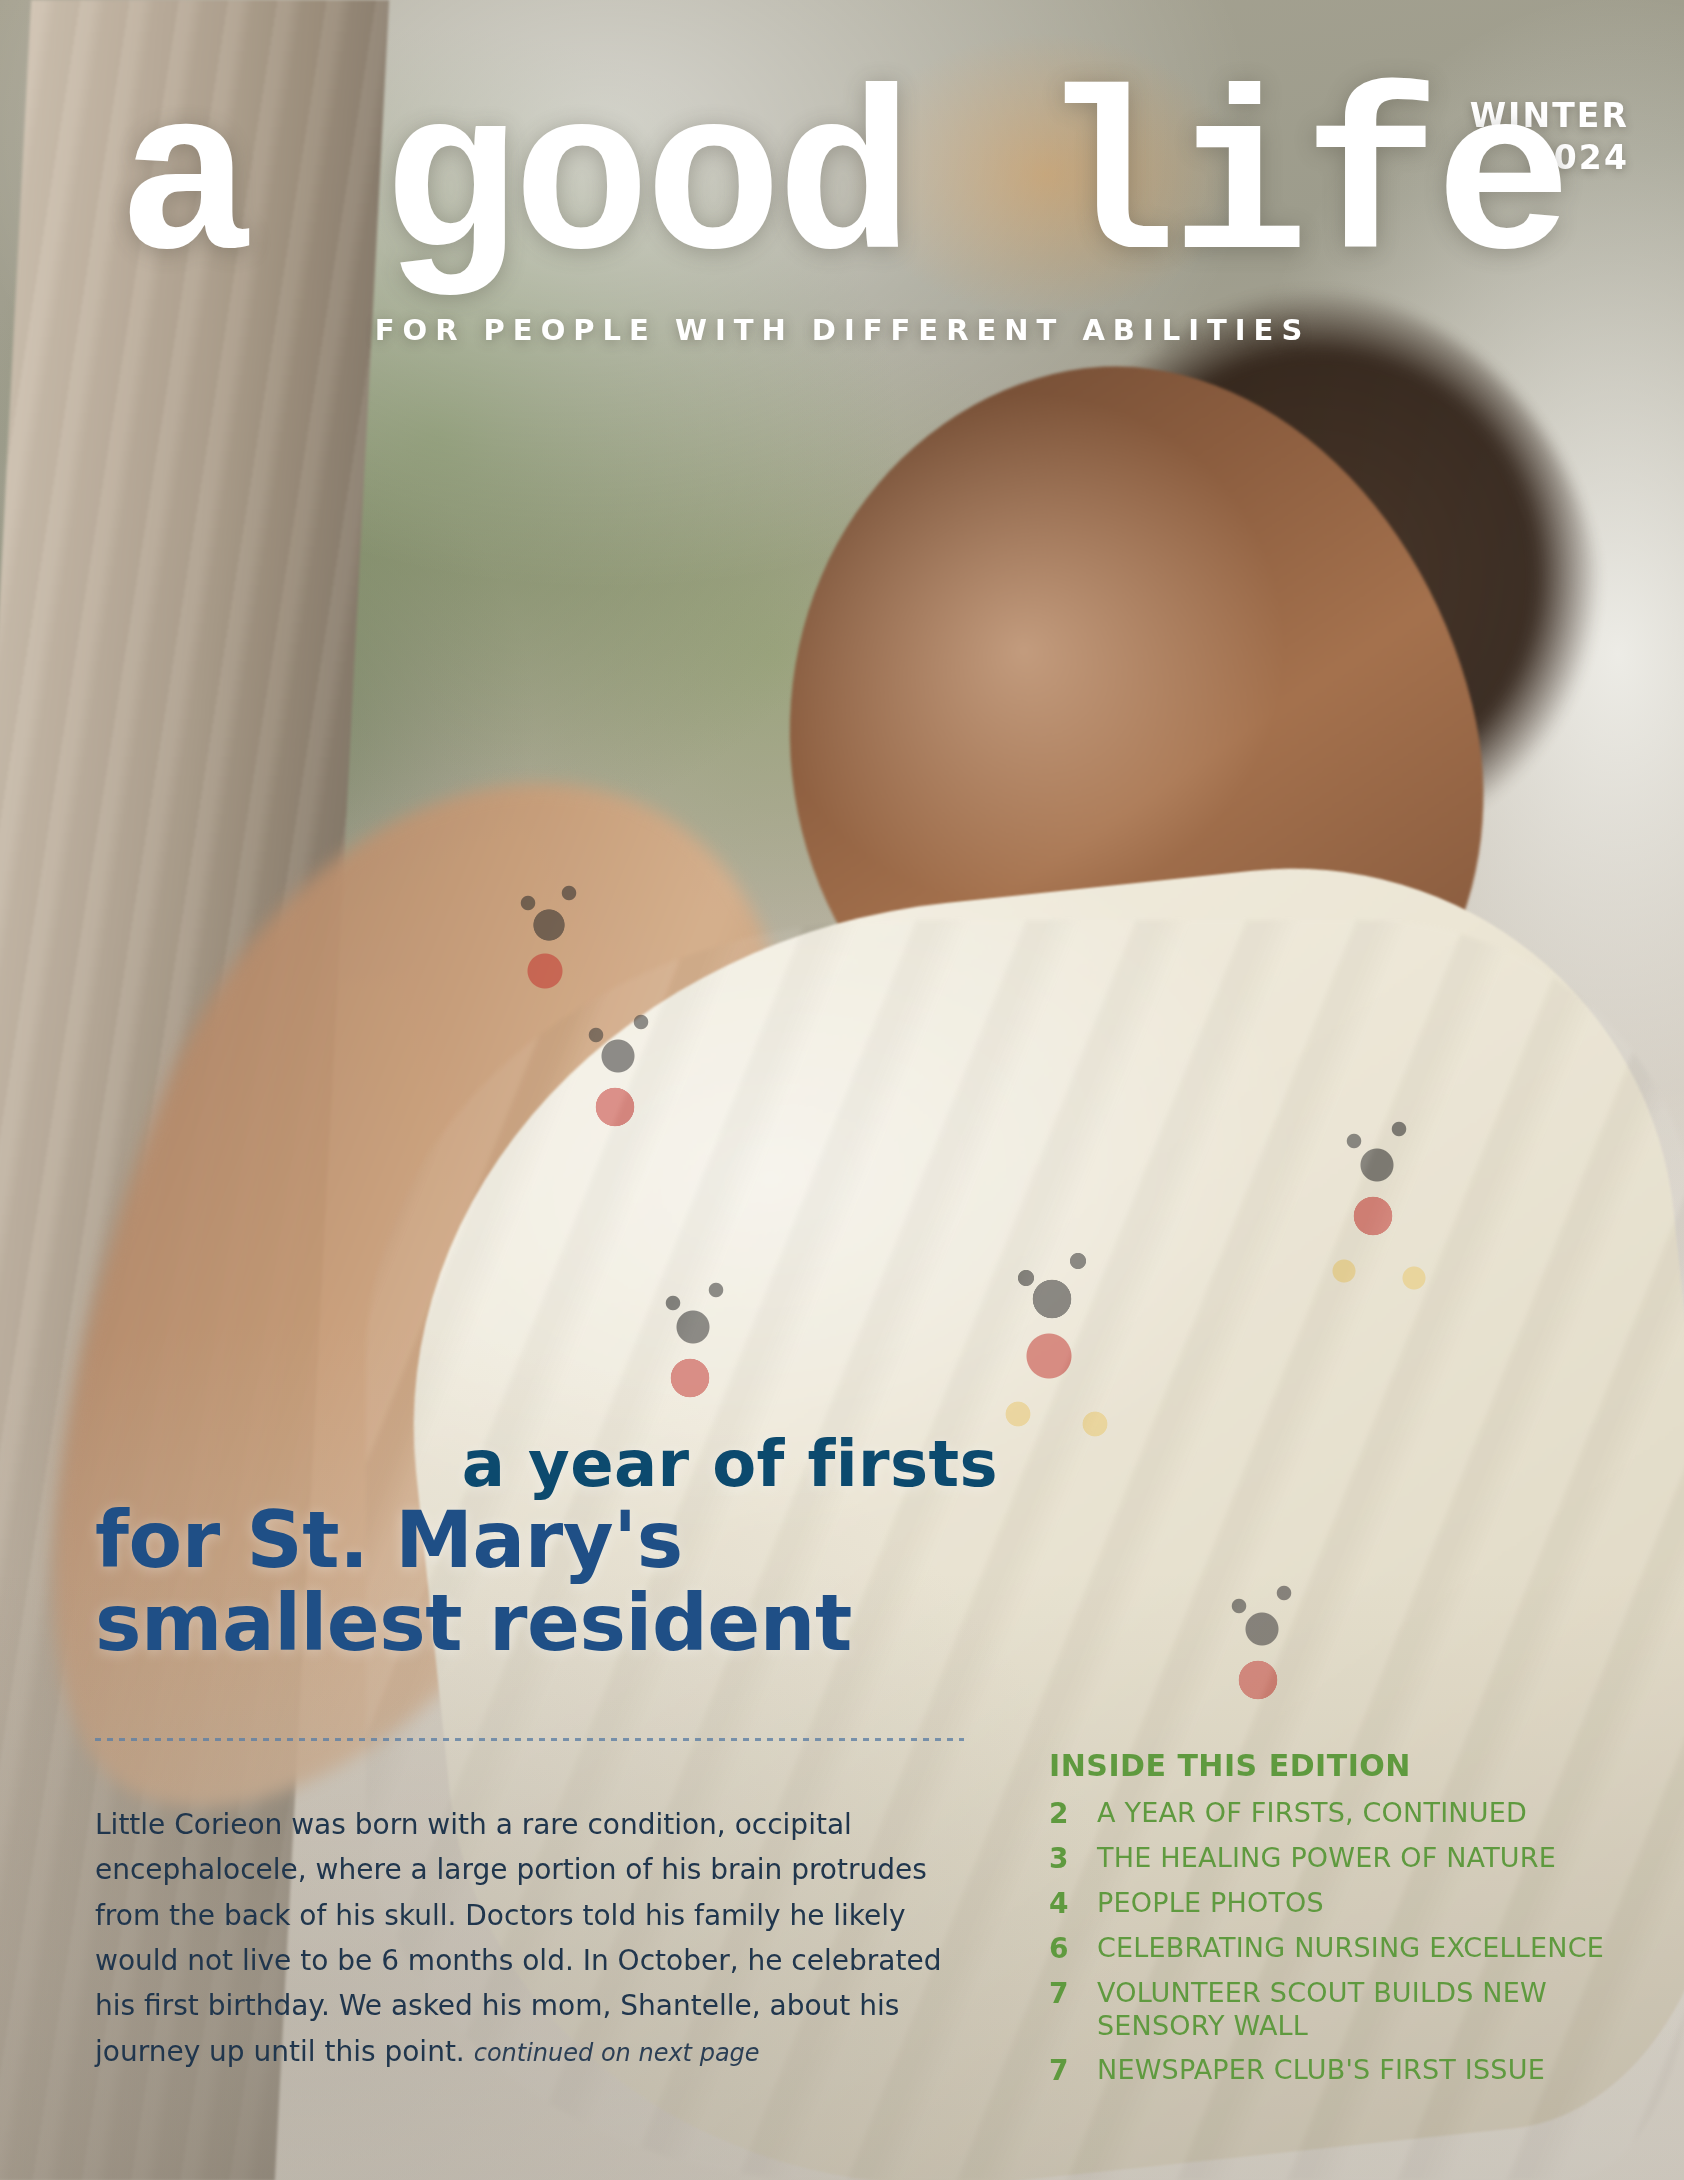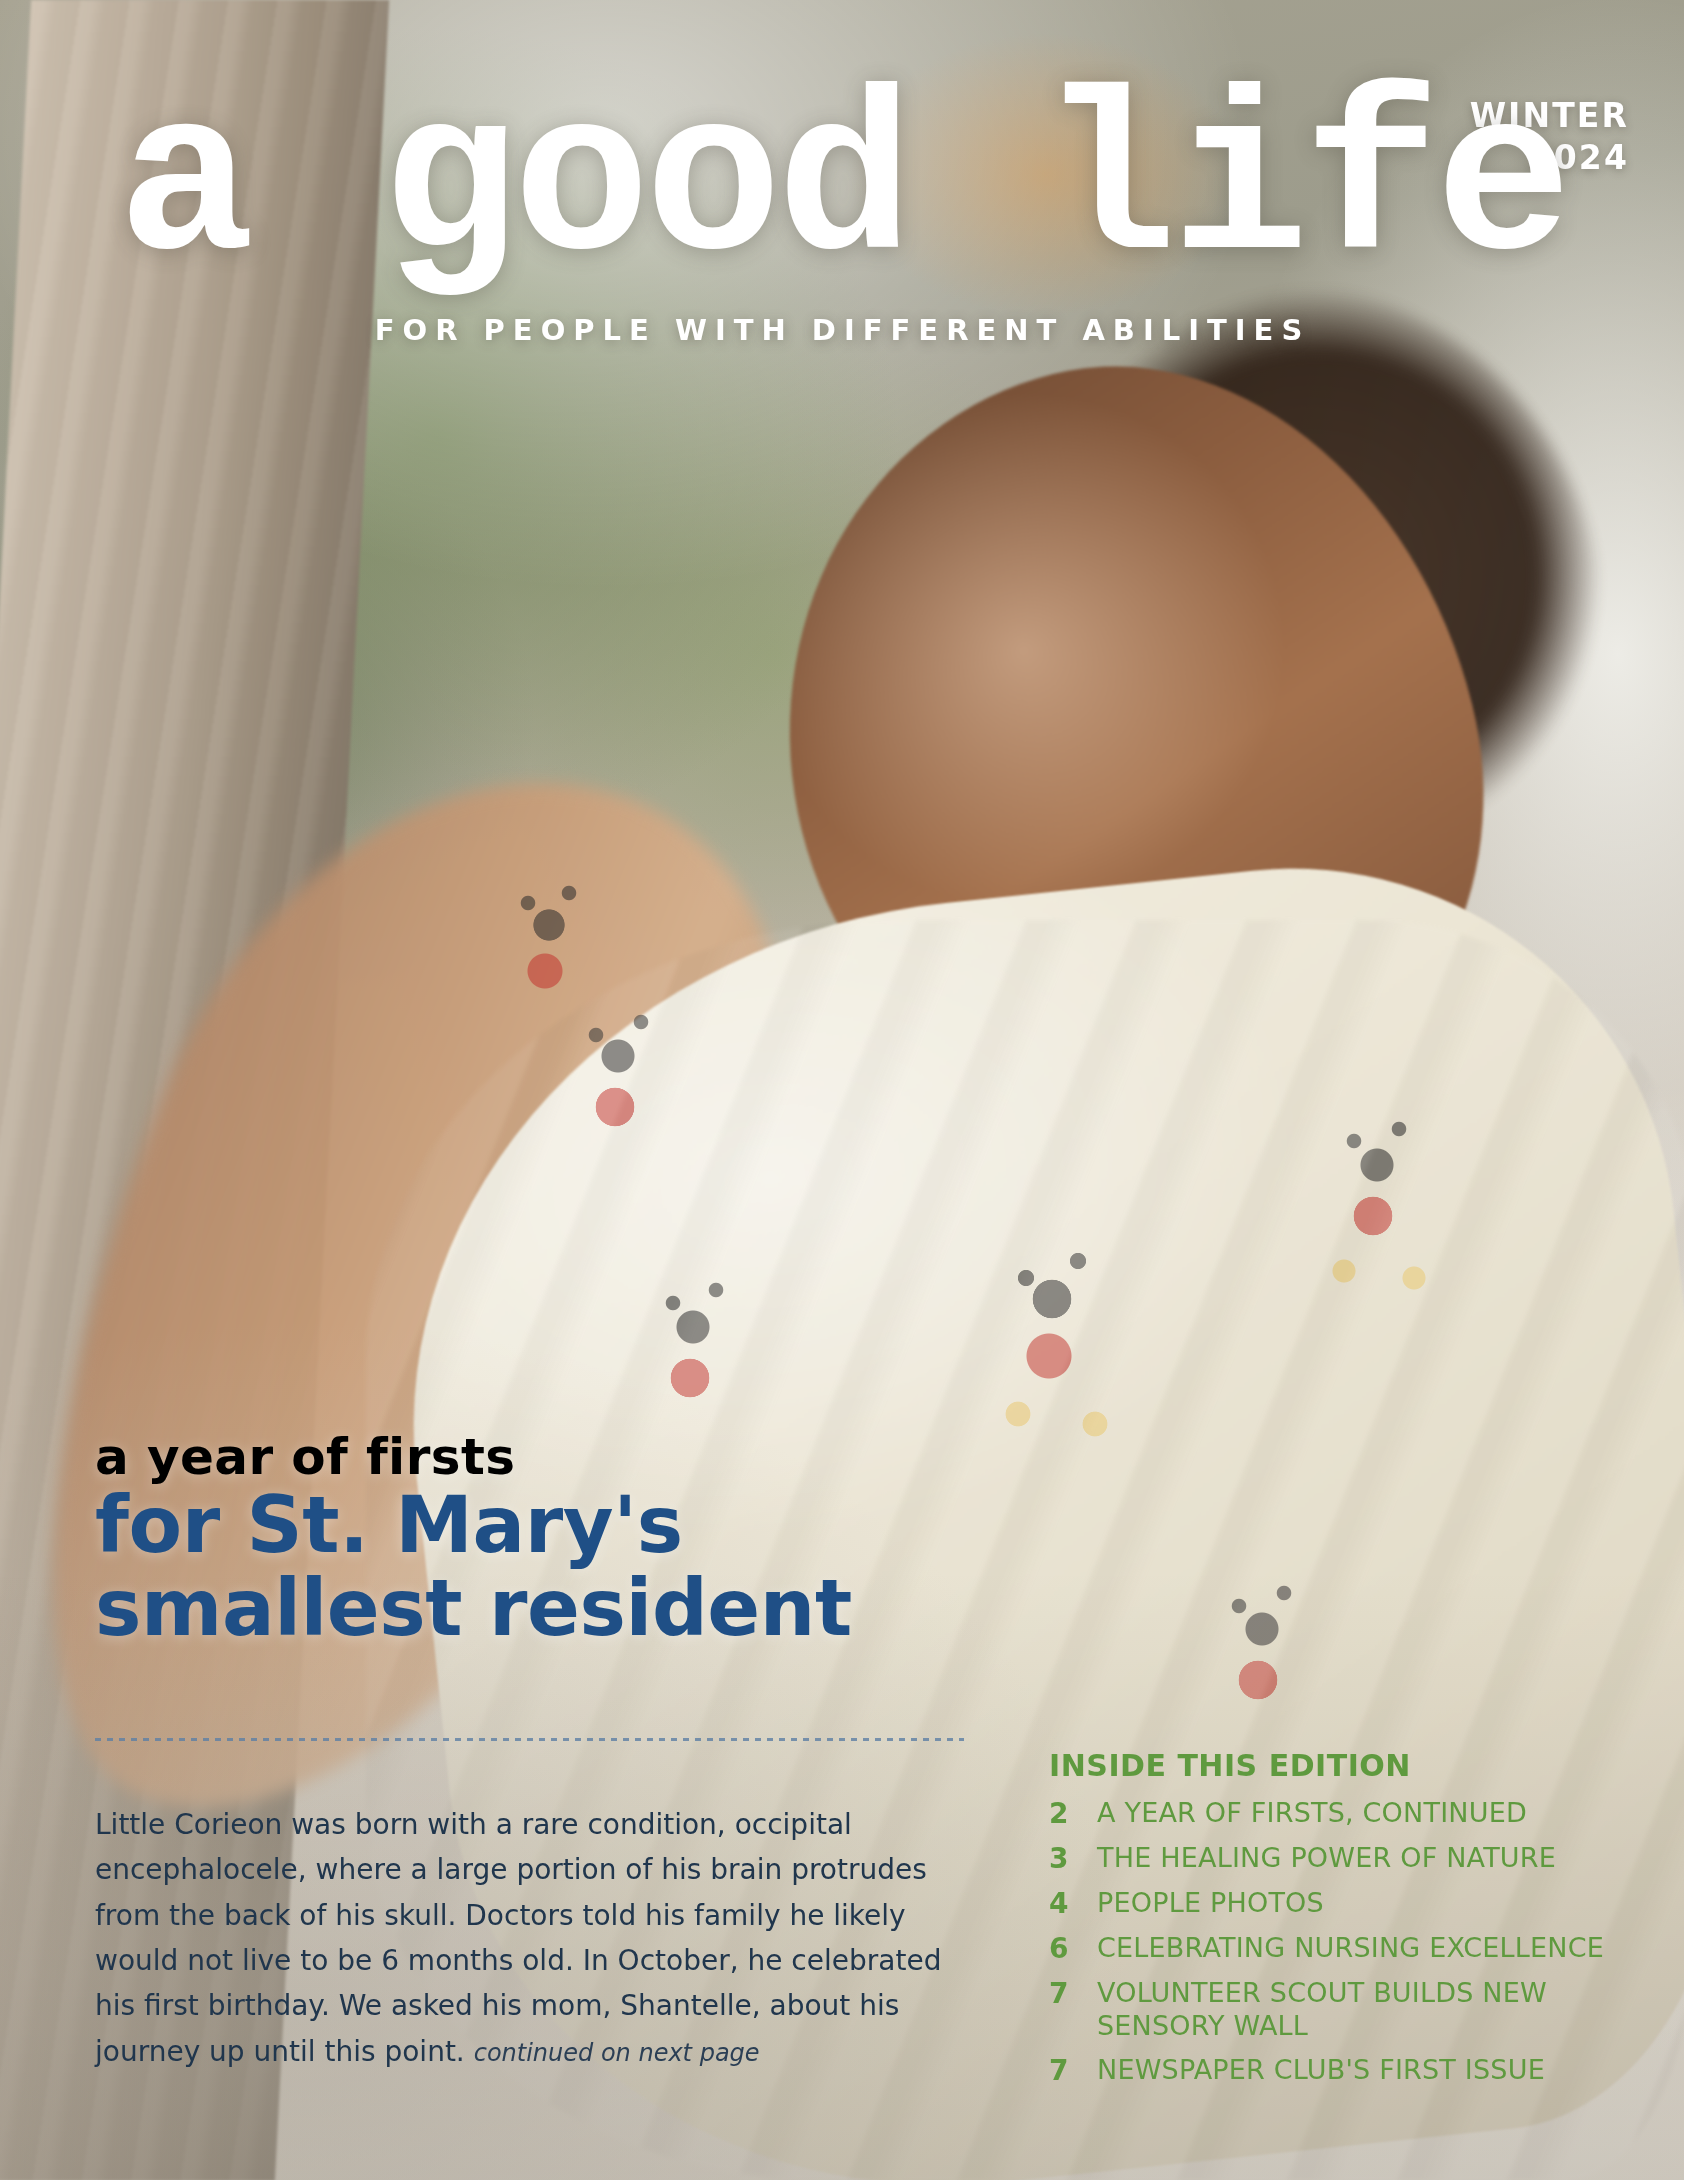--- a/index.html
+++ b/index.html
@@ -207,23 +207,24 @@
     top: 1431px;
     width: 903px;
     color: #2c5d94;
     font-family: "DejaVu Sans", sans-serif;
     font-weight: 700;
     line-height: 1.06;
     text-shadow: 0 1.7px 13.6px rgba(255,255,255,0.35);
   }
   .headline .l1 {
     display: block;
-    font-size: 50px;
+    font-size: 64px;
     letter-spacing: 0.4px;
-    color: #000000;
+    color: #0c4a6e;
+    text-align: right;
   }
   .headline .l2, .headline .l3 {
     display: block;
     font-size: 78px;
     color: #1f4f86;
     letter-spacing: -0.4px;
   }
   .rule {
     position: absolute;
     left: 95px;

